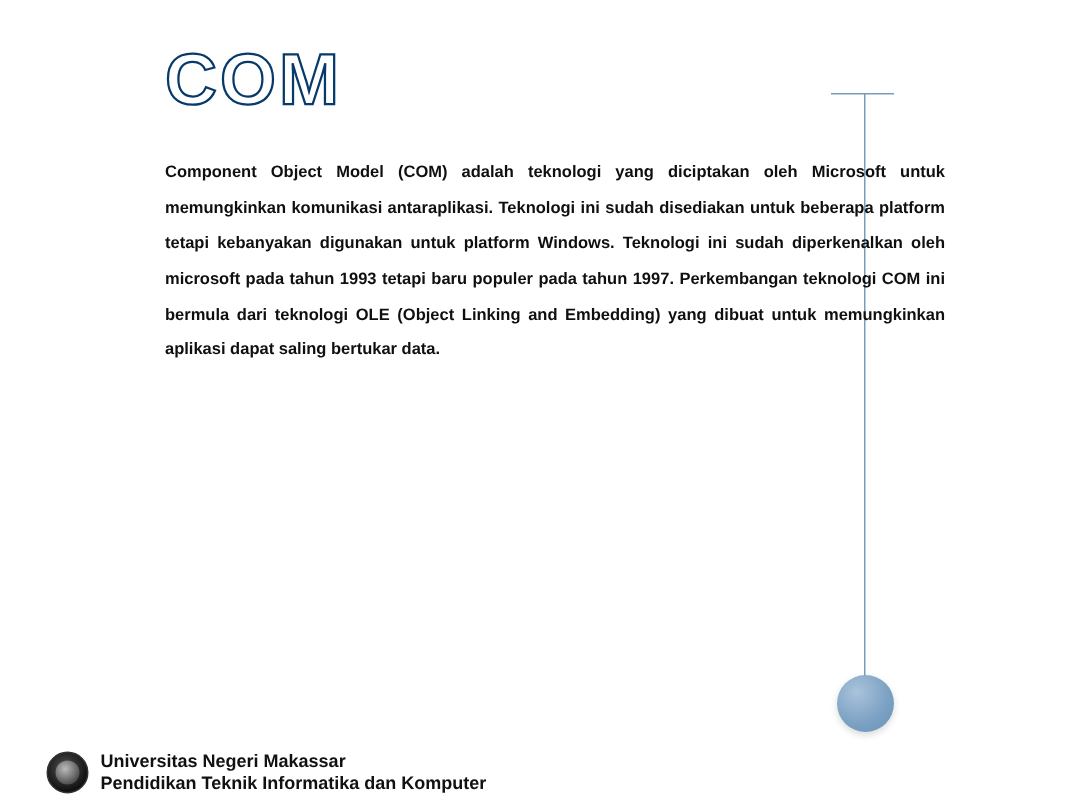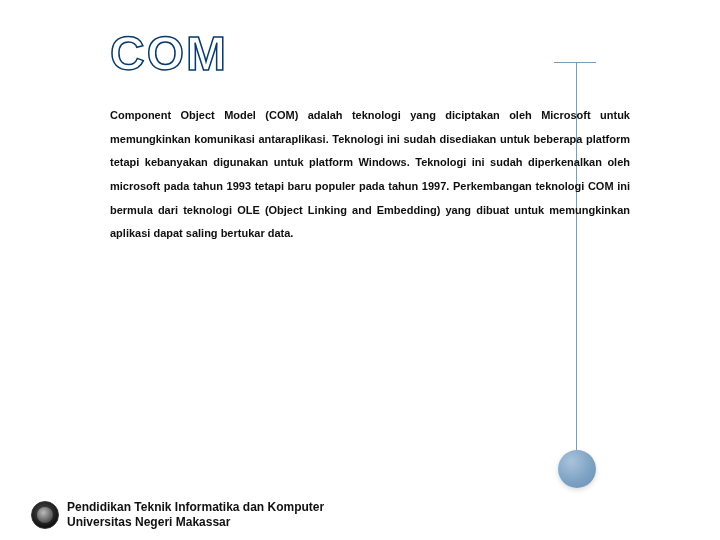--- a/index.html
+++ b/index.html
@@ -106,17 +106,17 @@
 
   <h1 class="title">COM</h1>
 
   <p class="body-text">Component Object Model (COM) adalah teknologi yang diciptakan oleh Microsoft untuk memungkinkan komunikasi antaraplikasi. Teknologi ini sudah disediakan untuk beberapa platform tetapi kebanyakan digunakan untuk platform Windows. Teknologi ini sudah diperkenalkan oleh microsoft pada tahun 1993 tetapi baru populer pada tahun 1997. Perkembangan teknologi COM ini bermula dari teknologi OLE (Object Linking and Embedding) yang dibuat untuk memungkinkan aplikasi dapat saling bertukar data.</p>
 
   <div class="deco-circle"></div>
 
   <div class="footer">
     <div class="logo"></div>
     <div class="footer-text">
+      <div>Universitas Negeri Makassar</div>
       <div>Pendidikan Teknik Informatika dan Komputer</div>
-      <div>Universitas Negeri Makassar</div>
     </div>
   </div>
 </div>
 
 </body></html>

